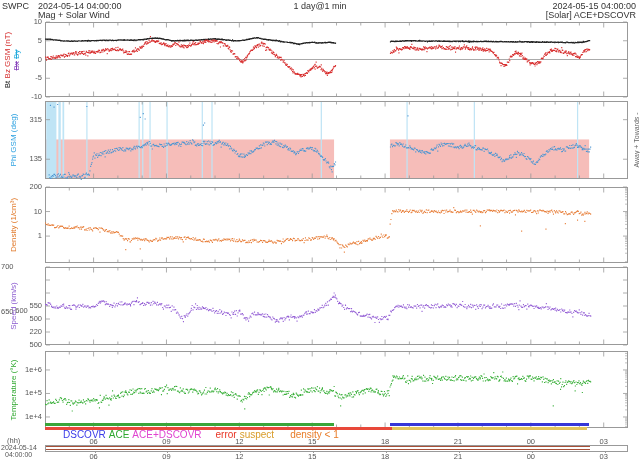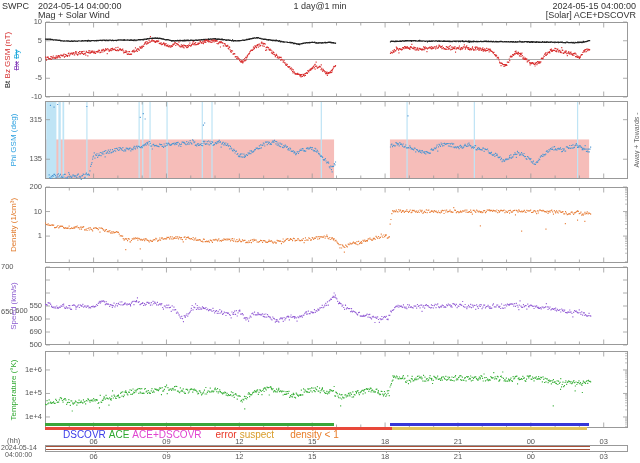--- a/index.html
+++ b/index.html
@@ -325,21 +325,21 @@
       <line x1="582" y1="65" x2="578" y2="65" stroke="#999" stroke-width="0.8"></line>
       <line x1="1" y1="78" x2="5" y2="78" stroke="#999" stroke-width="0.8"></line>
       <line x1="582" y1="78" x2="578" y2="78" stroke="#999" stroke-width="0.8"></line>
       <path d="M0.0 37.4h1.1M0.9 37.6h1.1M1.7 38.2h1.1M2.6 35.6h1.1M3.4 36.2h1.1M4.3 36.1h1.1M5.1 37.3h1.1M6.0 39.1h1.1M6.1 39.6h1.1M6.9 40.3h1.1M7.8 40.1h1.1M8.6 41.0h1.1M9.5 39.9h1.1M10.3 41.1h1.1M11.2 39.0h1.1M12.0 40.6h1.1M12.1 41.2h1.1M13.0 41.2h1.1M13.8 40.2h1.1M14.7 40.4h1.1M15.5 38.8h1.1M16.4 39.4h1.1M17.2 37.7h1.1M18.1 37.1h1.1M18.2 39.0h1.1M19.1 40.9h1.1M19.9 41.3h1.1M20.8 39.8h1.1M21.6 41.1h1.1M22.5 40.8h1.1M23.3 38.5h1.1M24.2 38.7h1.1M24.3 41.1h1.1M25.1 42.3h1.1M26.0 42.3h1.1M26.8 38.5h1.1M27.7 38.2h1.1M28.5 37.9h1.1M29.4 38.5h1.1M30.2 39.9h1.1M30.4 42.2h1.1M31.2 40.1h1.1M32.1 39.2h1.1M32.9 38.0h1.1M33.8 40.5h1.1M34.6 37.8h1.1M35.5 38.7h1.1M36.3 38.8h1.1M36.4 39.3h1.1M37.3 37.3h1.1M38.1 40.2h1.1M39.0 39.2h1.1M39.8 39.0h1.1M40.7 40.3h1.1M41.5 39.0h1.1M42.4 39.4h1.1M42.5 38.8h1.1M43.4 40.8h1.1M44.2 40.3h1.1M45.1 40.9h1.1M45.9 39.5h1.1M46.8 39.6h1.1M47.6 39.0h1.1M48.5 40.2h1.1M48.6 39.5h1.1M49.4 39.7h1.1M50.3 39.2h1.1M51.1 37.5h1.1M52.0 38.5h1.1M52.8 36.3h1.1M53.7 35.2h1.1M54.5 34.4h1.1M54.7 36.2h1.1M55.5 34.8h1.1M56.4 33.9h1.1M57.2 34.3h1.1M58.1 33.8h1.1M58.9 34.9h1.1M59.8 37.6h1.1M60.6 34.7h1.1M60.7 36.7h1.1M61.6 37.5h1.1M62.4 36.7h1.1M63.3 37.5h1.1M64.1 39.4h1.1M65.0 37.7h1.1M65.8 38.0h1.1M66.7 38.4h1.1M66.8 40.3h1.1M67.7 38.6h1.1M68.5 36.2h1.1M69.4 39.9h1.1M70.2 38.1h1.1M71.1 36.5h1.1M71.9 38.8h1.1M72.8 36.6h1.1M72.9 36.3h1.1M73.7 37.5h1.1M74.6 35.0h1.1M75.4 37.9h1.1M76.3 34.8h1.1M77.1 38.0h1.1M78.0 37.7h1.1M78.8 37.1h1.1M78.9 36.3h1.1M79.8 36.0h1.1M80.6 37.2h1.1M81.5 38.0h1.1M82.3 36.9h1.1M83.2 37.5h1.1M84.0 36.8h1.1M84.9 37.6h1.1M85.0 38.8h1.1M85.9 36.2h1.1M86.7 34.8h1.1M87.6 34.4h1.1M88.4 37.7h1.1M89.3 34.4h1.1M90.1 34.6h1.1M91.0 33.5h1.1M91.1 34.7h1.1M91.9 30.8h1.1M92.8 35.4h1.1M93.6 34.7h1.1M94.5 37.7h1.1M95.3 37.2h1.1M96.2 36.5h1.1M97.0 36.5h1.1M97.2 35.7h1.1M98.0 38.5h1.1M98.9 36.7h1.1M99.7 38.1h1.1M100.6 37.4h1.1M101.4 35.3h1.1M102.3 35.3h1.1M103.1 36.5h1.1M103.2 36.2h1.1M104.1 36.0h1.1M104.9 38.1h1.1M105.8 35.6h1.1M106.6 38.0h1.1M107.5 34.4h1.1M108.3 36.6h1.1M109.2 35.1h1.1M109.3 35.7h1.1M110.2 36.4h1.1M111.0 37.9h1.1M111.9 35.4h1.1M112.7 38.2h1.1M113.6 37.5h1.1M114.4 36.6h1.1M115.3 37.3h1.1M115.4 37.9h1.1M116.2 36.6h1.1M117.1 40.5h1.1M117.9 42.1h1.1M118.8 39.0h1.1M119.6 39.2h1.1M120.5 40.7h1.1M121.3 38.2h1.1M121.5 38.5h1.1M122.3 40.7h1.1M123.2 38.2h1.1M124.0 40.7h1.1M124.9 40.3h1.1M125.7 44.4h1.1M126.6 38.9h1.1M127.4 42.9h1.1M127.5 43.0h1.1M128.4 40.1h1.1M129.2 42.8h1.1M130.1 42.7h1.1M130.9 46.2h1.1M131.8 45.0h1.1M132.6 46.2h1.1M133.5 48.1h1.1M133.6 47.8h1.1M134.5 49.8h1.1M135.3 51.4h1.1M136.2 49.4h1.1M137.0 51.6h1.1M137.9 54.7h1.1M138.7 48.6h1.1M139.6 49.6h1.1M139.7 50.5h1.1M140.5 48.4h1.1M141.4 46.8h1.1M142.2 49.1h1.1M143.1 46.8h1.1M143.9 45.9h1.1M144.8 44.8h1.1M145.6 43.3h1.1M145.8 41.3h1.1M146.6 38.5h1.1M147.5 42.8h1.1M148.3 40.2h1.1M149.2 40.6h1.1M150.0 36.9h1.1M150.9 42.5h1.1M151.7 38.5h1.1M151.8 40.9h1.1M152.7 42.2h1.1M153.5 40.4h1.1M154.4 42.3h1.1M155.2 41.0h1.1M156.1 42.1h1.1M156.9 39.9h1.1M157.8 41.4h1.1M157.9 40.7h1.1M158.7 41.4h1.1M159.6 41.7h1.1M160.4 40.5h1.1M161.3 42.7h1.1M162.1 42.0h1.1M163.0 43.7h1.1M163.8 43.0h1.1M164.0 42.5h1.1M164.8 42.8h1.1M165.7 43.0h1.1M166.5 44.3h1.1M167.4 41.3h1.1M168.2 43.7h1.1M169.1 45.8h1.1M169.9 44.5h1.1M170.0 44.3h1.1M170.9 43.7h1.1M171.7 46.3h1.1M172.6 44.3h1.1M173.4 46.4h1.1M174.3 42.7h1.1M175.1 46.0h1.1M176.0 44.8h1.1M176.1 44.0h1.1M177.0 47.3h1.1M177.8 46.6h1.1M178.7 45.0h1.1M179.5 45.6h1.1M180.4 48.5h1.1M181.2 45.7h1.1M182.1 46.3h1.1M182.2 46.0h1.1M183.0 46.2h1.1M183.9 47.5h1.1M184.7 48.3h1.1M185.6 50.9h1.1M186.4 45.0h1.1M187.3 47.1h1.1M188.1 45.6h1.1M188.3 47.5h1.1M189.1 44.2h1.1M190.0 47.3h1.1M190.8 43.7h1.1M191.7 49.0h1.1M192.5 45.9h1.1M193.4 43.9h1.1M194.2 43.2h1.1M194.3 44.2h1.1M195.2 47.2h1.1M196.0 47.0h1.1M196.9 46.6h1.1M197.7 47.8h1.1M198.6 51.3h1.1M199.4 50.7h1.1M200.3 51.1h1.1M200.4 52.9h1.1M201.3 50.5h1.1M202.1 51.8h1.1M203.0 54.1h1.1M203.8 51.0h1.1M204.7 49.2h1.1M205.5 50.1h1.1M206.4 46.7h1.1M206.5 46.6h1.1M207.3 46.1h1.1M208.2 47.7h1.1M209.0 45.2h1.1M209.9 47.9h1.1M210.7 47.9h1.1M211.6 47.8h1.1M212.4 45.6h1.1M212.6 46.9h1.1M213.4 47.6h1.1M214.3 47.3h1.1M215.1 47.9h1.1M216.0 47.8h1.1M216.8 46.9h1.1M217.7 49.3h1.1M218.5 49.7h1.1M218.6 47.4h1.1M219.5 50.1h1.1M220.3 47.0h1.1M221.2 50.2h1.1M222.0 47.6h1.1M222.9 49.4h1.1M223.7 49.8h1.1M224.6 50.0h1.1M224.7 50.7h1.1M225.5 52.0h1.1M226.4 52.8h1.1M227.2 50.0h1.1M228.1 51.4h1.1M228.9 51.9h1.1M229.8 55.2h1.1M230.6 52.6h1.1M230.8 54.3h1.1M231.6 52.8h1.1M232.5 54.3h1.1M233.3 55.2h1.1M234.2 52.1h1.1M235.0 51.2h1.1M235.9 51.1h1.1M236.7 51.8h1.1M236.8 51.2h1.1M237.7 54.3h1.1M238.5 50.6h1.1M239.4 52.9h1.1M240.2 51.3h1.1M241.1 50.0h1.1M241.9 49.3h1.1M242.8 50.2h1.1M242.9 49.3h1.1M243.8 52.9h1.1M244.6 49.8h1.1M245.5 48.0h1.1M246.3 50.4h1.1M247.2 49.8h1.1M248.0 49.6h1.1M248.9 49.6h1.1M249.0 51.1h1.1M249.8 50.0h1.1M250.7 50.9h1.1M251.5 54.2h1.1M252.4 49.8h1.1M253.2 50.6h1.1M254.1 49.2h1.1M254.9 49.6h1.1M255.1 49.3h1.1M255.9 48.9h1.1M256.8 50.1h1.1M257.6 48.3h1.1M258.5 48.0h1.1M259.3 46.3h1.1M260.2 45.2h1.1M261.0 44.9h1.1M261.1 47.2h1.1M262.0 47.0h1.1M262.8 44.2h1.1M263.7 46.7h1.1M264.5 46.6h1.1M265.4 44.9h1.1M266.2 45.2h1.1M267.1 45.4h1.1M267.2 46.0h1.1M268.1 45.7h1.1M268.9 42.7h1.1M269.8 45.4h1.1M270.6 43.7h1.1M271.5 44.1h1.1M272.3 42.2h1.1M273.2 43.5h1.1M273.3 42.5h1.1M274.1 41.0h1.1M275.0 41.0h1.1M275.8 40.5h1.1M276.7 38.4h1.1M277.5 40.7h1.1M278.4 40.0h1.1M279.2 38.0h1.1M279.4 38.7h1.1M280.2 36.3h1.1M281.1 38.4h1.1M281.9 34.8h1.1M282.8 38.1h1.1M283.6 34.0h1.1M284.2 33.4h1.1M285.1 32.1h1.1M285.9 32.4h1.1M286.8 30.5h1.1M287.6 29.3h1.1M287.9 30.1h1.1M288.7 30.2h1.1M289.6 30.0h1.1M290.4 30.9h1.1M291.3 31.9h1.1M292.1 34.3h1.1M293.0 36.7h1.1M293.8 36.3h1.1M293.9 35.4h1.1M294.8 36.3h1.1M295.6 36.8h1.1M296.5 39.1h1.1M297.3 38.2h1.1M298.2 40.5h1.1M299.0 42.3h1.1M299.9 38.0h1.1M300.0 38.4h1.1M300.9 41.9h1.1M301.7 40.7h1.1M302.6 41.5h1.1M303.4 41.6h1.1M304.3 41.5h1.1M305.1 44.6h1.1M306.0 41.6h1.1M306.1 44.1h1.1M306.9 44.8h1.1M307.8 44.1h1.1M308.6 44.5h1.1M309.5 45.1h1.1M310.3 45.6h1.1M311.2 46.9h1.1M312.0 47.7h1.1M312.1 48.0h1.1M313.0 45.7h1.1M313.8 45.4h1.1M314.7 48.9h1.1M315.5 49.4h1.1M316.4 48.9h1.1M317.2 49.4h1.1M318.1 48.4h1.1M318.2 49.2h1.1M319.1 49.1h1.1M319.9 48.7h1.1M320.8 48.1h1.1M321.6 47.1h1.1M322.5 50.2h1.1M323.3 47.7h1.1M324.2 47.3h1.1M324.3 50.4h1.1M325.1 50.8h1.1M326.0 51.8h1.1M326.8 49.9h1.1M327.7 49.3h1.1M328.5 50.3h1.1M329.4 55.5h1.1M330.2 50.6h1.1M330.4 50.2h1.1M331.2 51.4h1.1M332.1 49.9h1.1M332.9 52.5h1.1M333.8 55.3h1.1M334.6 51.7h1.1M335.5 52.6h1.1M336.3 49.5h1.1M336.4 52.2h1.1M337.3 52.0h1.1M338.1 50.3h1.1M339.0 49.5h1.1M339.8 50.4h1.1M340.7 49.4h1.1M341.5 52.3h1.1M342.4 52.1h1.1M342.5 52.7h1.1M343.4 48.3h1.1M344.2 48.3h1.1M345.1 44.1h1.1M345.9 44.8h1.1M346.8 43.3h1.1M347.4 43.4h1.1M348.2 42.5h1.1M349.1 40.7h1.1M349.9 39.9h1.1M350.8 39.1h1.1M351.6 39.7h1.1M352.5 38.4h1.1M353.3 40.2h1.1M354.2 38.8h1.1M355.0 39.3h1.1M355.9 39.2h1.1M356.7 40.3h1.1M357.1 40.2h1.1M357.9 37.8h1.1M358.8 40.2h1.1M359.6 41.1h1.1M360.5 40.1h1.1M361.3 41.6h1.1M362.2 37.6h1.1M363.0 40.1h1.1M363.9 38.2h1.1M364.7 40.3h1.1M365.6 39.7h1.1M366.4 40.5h1.1M366.8 40.7h1.1M367.7 41.0h1.1M368.5 39.0h1.1M369.4 39.2h1.1M370.2 39.2h1.1M371.1 41.2h1.1M371.9 37.5h1.1M372.8 39.3h1.1M373.6 38.7h1.1M374.5 40.8h1.1M375.3 38.2h1.1M376.2 38.2h1.1M376.5 44.4h1.1M377.4 40.1h1.1M378.2 38.6h1.1M379.1 41.1h1.1M379.9 38.4h1.1M380.8 37.6h1.1M381.6 38.6h1.1M382.5 38.7h1.1M383.3 39.8h1.1M384.2 40.5h1.1M385.0 41.0h1.1M385.9 37.9h1.1M386.2 40.7h1.1M387.1 38.5h1.1M387.9 41.0h1.1M388.8 38.6h1.1M389.6 37.4h1.1M390.5 40.6h1.1M391.3 37.8h1.1M392.2 36.8h1.1M393.0 39.9h1.1M393.9 40.6h1.1M394.7 39.9h1.1M395.6 39.1h1.1M396.0 40.0h1.1M396.8 38.2h1.1M397.7 38.7h1.1M398.5 40.4h1.1M399.4 39.7h1.1M400.2 40.4h1.1M401.1 37.9h1.1M401.9 38.6h1.1M402.8 37.0h1.1M403.6 38.1h1.1M404.5 37.8h1.1M405.3 39.6h1.1M405.7 38.7h1.1M406.5 40.2h1.1M407.4 36.6h1.1M408.2 36.8h1.1M409.1 37.4h1.1M409.9 38.6h1.1M410.8 37.4h1.1M411.6 40.7h1.1M412.5 39.0h1.1M413.3 39.3h1.1M414.2 37.4h1.1M415.0 37.3h1.1M415.4 37.8h1.1M416.2 38.4h1.1M417.1 34.5h1.1M417.9 39.4h1.1M418.8 40.2h1.1M419.6 37.5h1.1M420.5 40.2h1.1M421.3 41.7h1.1M422.2 39.8h1.1M423.0 38.4h1.1M423.9 39.8h1.1M424.7 40.0h1.1M425.1 37.3h1.1M426.0 40.6h1.1M426.8 38.2h1.1M427.7 39.9h1.1M428.5 38.4h1.1M429.4 38.5h1.1M430.2 42.3h1.1M431.1 37.8h1.1M431.9 39.7h1.1M432.8 41.3h1.1M433.6 38.8h1.1M434.5 37.5h1.1M434.8 39.5h1.1M435.7 37.8h1.1M436.5 41.7h1.1M437.4 40.2h1.1M438.2 38.1h1.1M439.1 38.2h1.1M439.9 40.8h1.1M440.8 39.6h1.1M441.6 39.5h1.1M442.5 38.3h1.1M443.3 39.8h1.1M444.2 41.3h1.1M444.5 39.9h1.1M445.4 41.4h1.1M446.2 41.1h1.1M447.1 38.1h1.1M447.9 36.9h1.1M448.8 39.9h1.1M449.6 40.0h1.1M450.5 39.8h1.1M451.3 38.2h1.1M452.2 38.0h1.1M453.0 39.8h1.1M453.9 40.1h1.1M454.3 39.4h1.1M455.1 41.5h1.1M456.0 37.0h1.1M456.8 41.0h1.1M457.7 41.3h1.1M458.5 38.4h1.1M459.4 40.9h1.1M460.2 37.8h1.1M461.1 39.0h1.1M461.9 37.2h1.1M462.8 37.6h1.1M463.6 38.3h1.1M464.0 37.4h1.1M464.8 37.1h1.1M465.7 36.8h1.1M466.5 37.2h1.1M467.4 37.1h1.1M468.2 39.1h1.1M469.1 36.7h1.1M469.9 39.3h1.1M470.8 36.4h1.1M471.6 38.3h1.1M472.5 40.1h1.1M473.3 42.6h1.1M473.7 38.1h1.1M474.5 33.8h1.1M475.4 39.2h1.1M476.2 40.4h1.1M477.1 40.4h1.1M477.9 37.7h1.1M478.8 39.6h1.1M479.6 38.6h1.1M480.5 38.6h1.1M481.3 42.1h1.1M482.2 37.1h1.1M483.0 39.4h1.1M483.4 39.8h1.1M484.3 38.6h1.1M485.1 38.2h1.1M486.0 38.4h1.1M486.8 39.2h1.1M487.7 39.3h1.1M488.5 41.5h1.1M489.4 39.2h1.1M490.2 39.8h1.1M491.1 38.8h1.1M491.9 40.3h1.1M492.8 41.3h1.1M493.1 40.4h1.1M494.0 41.5h1.1M494.8 40.7h1.1M495.7 41.8h1.1M496.5 40.2h1.1M497.4 40.0h1.1M498.2 41.0h1.1M499.1 40.5h1.1M499.9 39.9h1.1M500.8 36.7h1.1M501.6 39.9h1.1M502.5 42.5h1.1M502.8 40.0h1.1M503.7 41.4h1.1M504.5 40.0h1.1M505.4 42.8h1.1M506.2 42.1h1.1M507.1 41.6h1.1M507.9 42.3h1.1M508.8 41.6h1.1M509.6 43.2h1.1M510.1 41.2h1.1M511.0 43.8h1.1M511.8 42.4h1.1M512.7 43.5h1.1M513.5 43.4h1.1M514.4 42.5h1.1M515.2 45.0h1.1M516.1 42.0h1.1M516.9 43.7h1.1M517.4 42.8h1.1M518.3 44.4h1.1M519.1 43.1h1.1M520.0 45.5h1.1M520.8 45.6h1.1M521.7 45.9h1.1M522.5 44.8h1.1M523.4 45.3h1.1M524.2 43.0h1.1M524.7 45.2h1.1M525.6 45.0h1.1M526.4 46.5h1.1M527.3 49.8h1.1M528.1 45.3h1.1M529.0 43.5h1.1M529.8 44.3h1.1M530.7 44.1h1.1M531.5 45.2h1.1M532.0 45.6h1.1M532.8 45.9h1.1M533.7 42.8h1.1M534.5 45.7h1.1M535.4 47.4h1.1M536.2 44.8h1.1M537.1 48.2h1.1M537.9 45.9h1.1M538.8 45.8h1.1M539.3 48.3h1.1M540.1 47.7h1.1M541.0 48.9h1.1M541.8 49.2h1.1M542.7 48.6h1.1M543.5 46.4h1.1M544.4 48.7h1.1M545.2 49.1h1.1M288.6 26.0h1.1M289.8 28.1h1.1" stroke="#9662d6" stroke-width="1.2" fill="none"></path>
     </svg>
     <div class="tick" style="left: 1px; top: 263px; width: 41px; text-align: left;">700</div>
     <div class="tick" style="left: 1px; top: 276px; width: 41px;  margin-top: 32px;">650</div>
     <div class="tick" style="left: 1px; top: 307px; width: 41px; text-align: center;">600</div>
     <div class="tick" style="left: 1px; top: 302px; width: 41px; text-align: right;">550</div>
     <div class="tick" style="left: 1px; top: 315px; width: 41px; text-align: right;">500</div>
-    <div class="tick" style="left: 1px; top: 328px; width: 41px; text-align: right;">690</div>
+    <div class="tick" style="left: 1px; top: 328px; width: 41px; text-align: right;">220</div>
     <div class="tick" style="left: 1px; top: 341px; width: 41px; text-align: right;">500</div>
     <div class="ylab" style="left: 13px; top: 306px;">
       <div><span style="color: rgb(140, 92, 208);">Speed (km/s)</span></div>
     </div>
     <svg width="583" height="77" class="panel" style="left: 45px; top: 351px;">
       <rect x="0.5" y="0.5" width="582" height="76" fill="none" stroke="#999" stroke-width="1"></rect>
       <line x1="24.291666666666664" y1="1" x2="24.291666666666664" y2="3.5" stroke="#999" stroke-width="0.8"></line>
       <line x1="24.291666666666664" y1="76" x2="24.291666666666664" y2="73.5" stroke="#999" stroke-width="0.8"></line>
       <line x1="48.58333333333333" y1="1" x2="48.58333333333333" y2="5.5" stroke="#999" stroke-width="0.8"></line>
       <line x1="48.58333333333333" y1="76" x2="48.58333333333333" y2="71.5" stroke="#999" stroke-width="0.8"></line>

